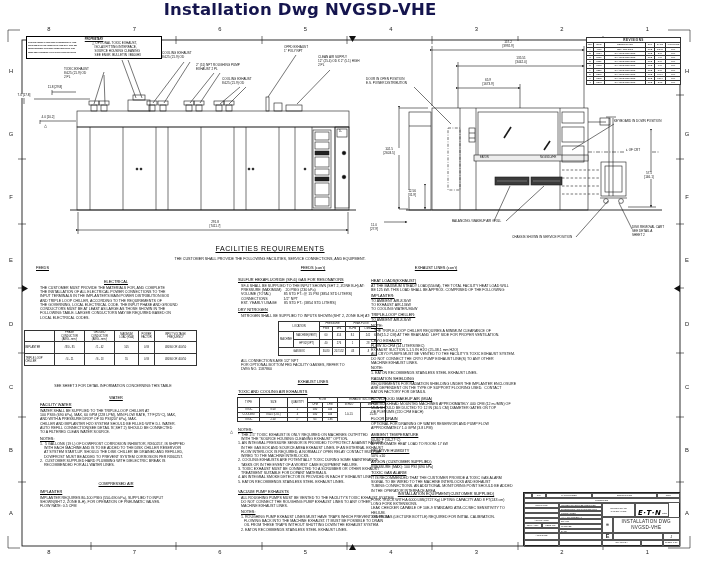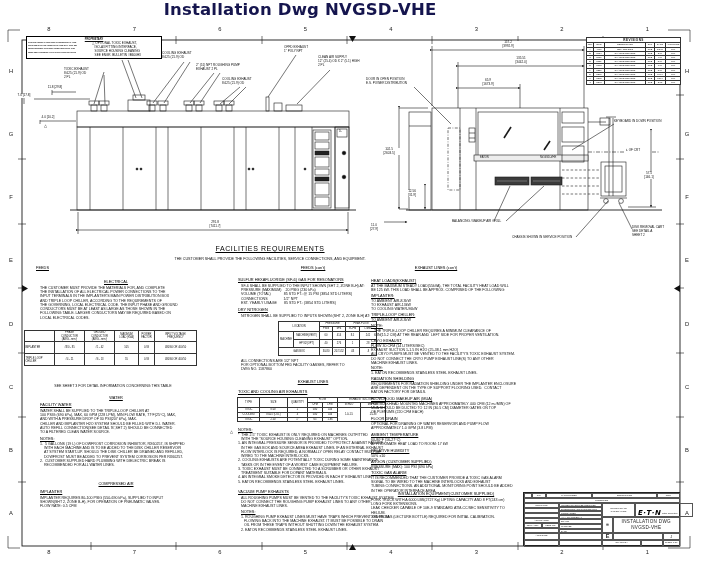--- a/index.html
+++ b/index.html
@@ -688,21 +688,21 @@
     <div class="tc tcl" style="left:35px;top:18px;width:43px;height:4px;">TOLERANCES</div>
     <div class="tc tcl" style="left:35px;top:22px;width:43px;height:4px;">.XX ±.03  ANGLES ±1°</div>
     <div class="tc tcl" style="left:35px;top:26px;width:43px;height:5px;">DRAWN</div>
     <div class="tc tcl" style="left:35px;top:31px;width:43px;height:5px;">CHECKED</div>
     <div class="tc tcl" style="left:35px;top:36px;width:43px;height:4px;">DATE</div>
     <div class="tc" style="left:35px;top:40px;width:43px;height:7px;"></div>
     <div class="tc" style="left:35px;top:47px;width:43px;height:7px;"></div>
 
     <div class="tc" style="left:78px;top:10px;width:33px;height:14px;display:flex;align-items:center;justify-content:center;">DO NOT SCALE
 THIS DRAWING</div>
-    <div class="tc" style="left:111px;top:10px;width:58px;height:14px;">
+    <div class="tc" style="left:111px;top:10px;width:34px;height:14px;">
       <span id="tb-logo-txt" style="float:left;margin:3px 1px 0 2px;">E·T·N</span>
       <span id="tb-co" style="display:block;margin:3px 0 0 22px;white-space:pre-line;">Eaton Corporation
 Semiconductor Equipment Div.</span>
     </div>
     <div class="tc" style="left:78px;top:24px;width:11px;height:16px;display:flex;align-items:center;justify-content:center;font-size:4px;">⊕</div>
     <div class="tc tb-title" style="left:89px;top:24px;width:66.5px;height:16px;">INSTALLATION DWG
 NVGSD-VHE</div>
 
     <div class="tc big-e" style="left:78px;top:40px;width:11px;height:7px;">E</div>
     <div class="tc" style="left:89px;top:40px;width:50px;height:7px;"></div>

